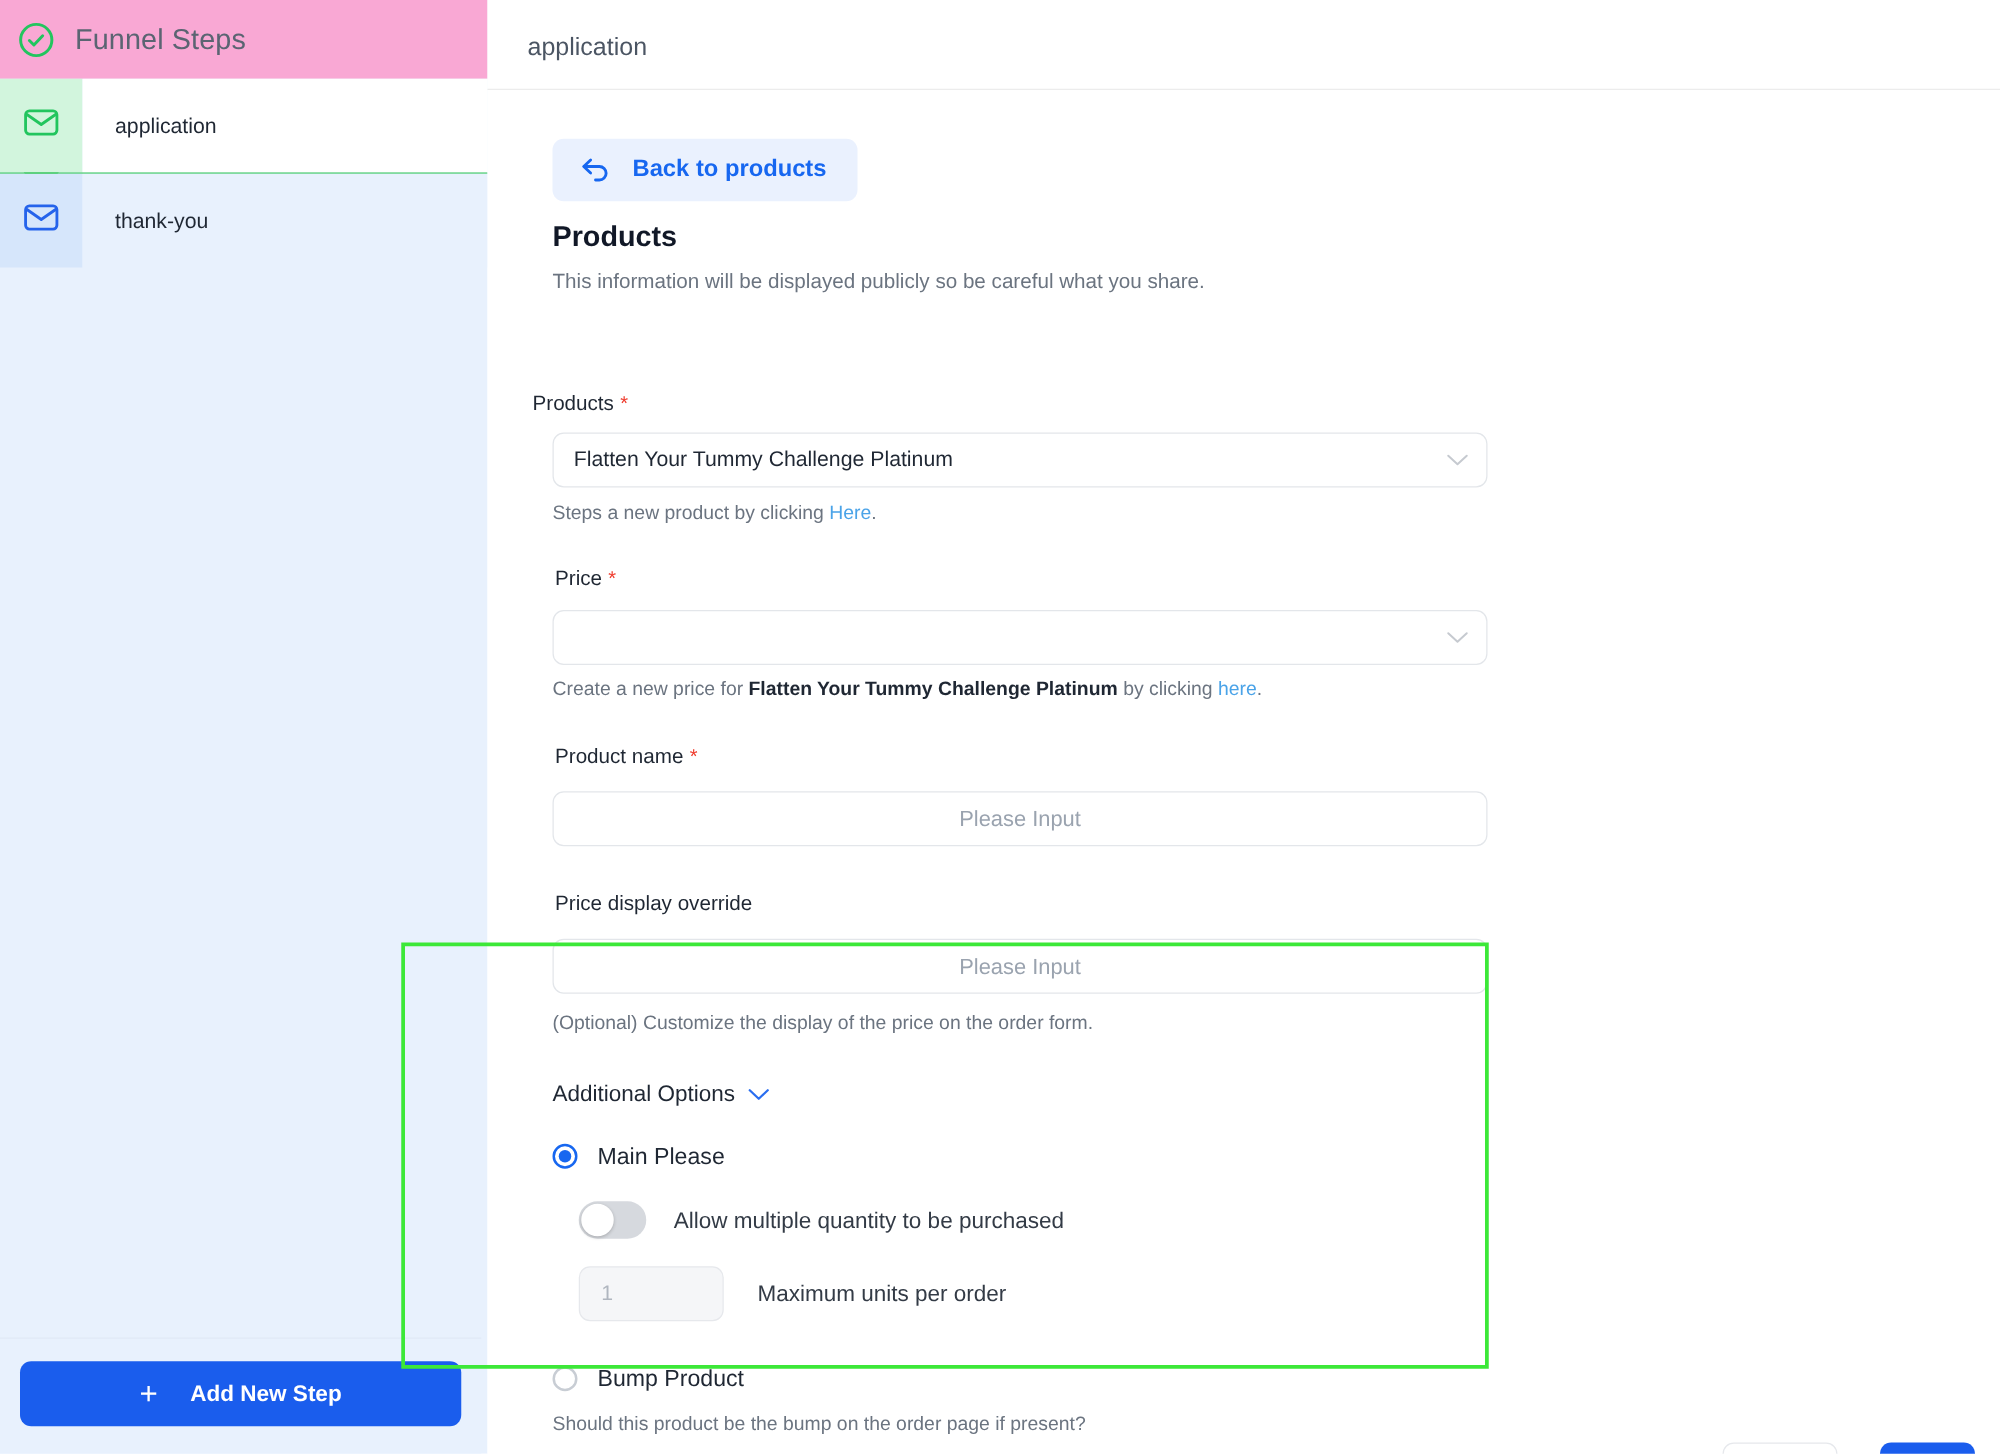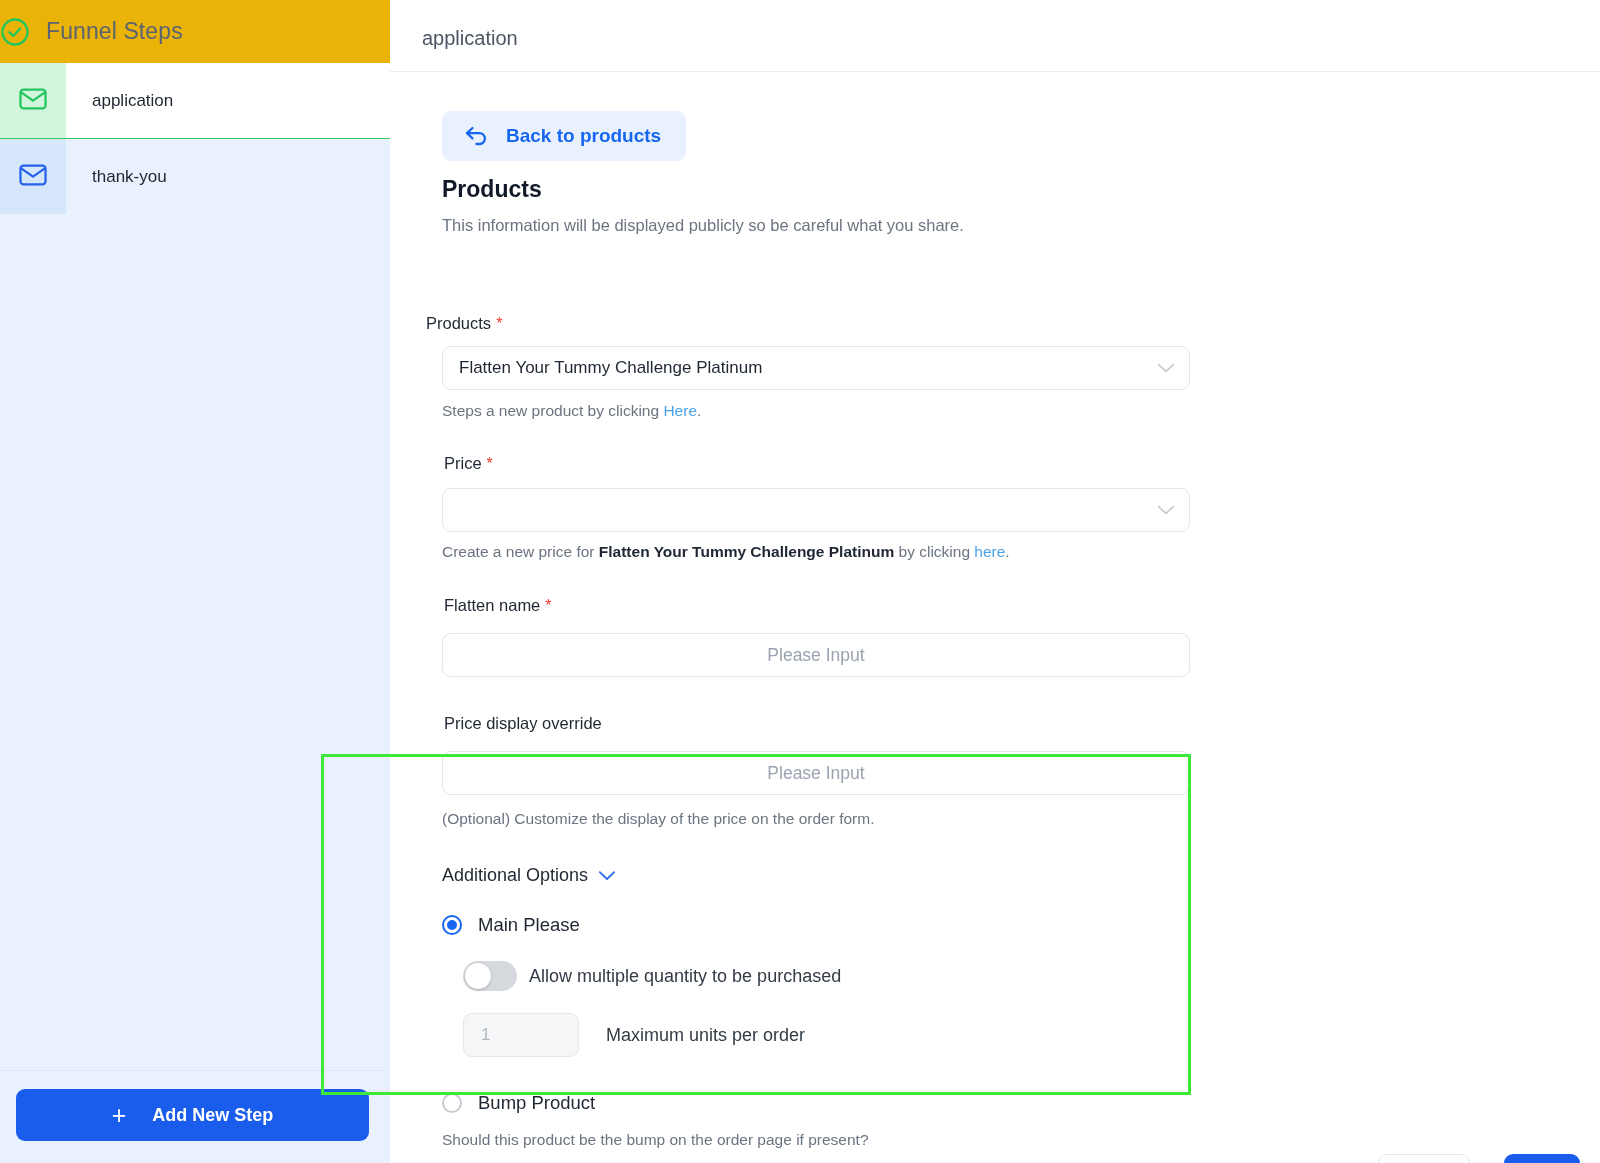--- a/index.html
+++ b/index.html
@@ -15,21 +15,22 @@
 
   
   .sidebar {
     position: absolute; left: 0; top: 0;
     width: 390px; height: 1163px;
     background: #e8f1fd;
   }
   .sidebar-header {
     height: 63px;
     display: flex; align-items: center;
-    background: #eab308;
+    padding-left: 14px;
+    background: #f9a8d4;
   }
   .check-icon { width: 30px; height: 30px; flex: 0 0 30px; display:block; }
   .sidebar-title {
     margin-left: 16px;
     font-size: 23px;
     color: #5b6472;
     font-weight: 400;
     letter-spacing: .1px;
   }
   .steps-list { position: relative; }
@@ -218,21 +219,21 @@
     position: absolute;
     left: 3px; top: 3px;
     width: 10px; height: 10px;
     border-radius: 50%;
     background: #1767f0;
   }
   .radio-label { font-size: 18.5px; color: #1f2733; }
 
   .toggle-row {
     position: absolute; left: 73px; top: 889px;
-    display: flex; align-items: center; gap: 12px;
+    display: flex; align-items: center; gap: 22px;
     cursor: pointer;
   }
   .toggle {
     width: 54px; height: 30px; flex: 0 0 54px;
     border-radius: 15px;
     background: #d6d9de;
     position: relative;
   }
   .toggle .knob {
     position: absolute; left: 2px; top: 2px;
@@ -406,21 +407,21 @@
           <svg class="chev" viewBox="0 0 18 10" fill="none">
             <path d="M1.6 1.6L9 8.4l7.4-6.8" stroke="#c6cad0" stroke-width="1.6" stroke-linecap="round" stroke-linejoin="round"></path>
           </svg>
         </span>
       </div>
       <div class="helper help-price">
         <span>Create a new price for </span><b>Flatten Your Tummy Challenge Platinum</b><span> by clicking </span><a class="lnk">here</a><span>.</span>
       </div>
 
       <div class="field-label fld lbl-pname">
-        <span>Flatten name</span><span class="req">*</span>
+        <span>Product name</span><span class="req">*</span>
       </div>
       <div class="inp-box inp-pname">
         <span class="ph">Please Input</span>
       </div>
 
       <div class="field-label fld lbl-pdisp">
         <span>Price display override</span>
       </div>
       <div class="inp-box inp-pdisp">
         <span class="ph">Please Input</span>

